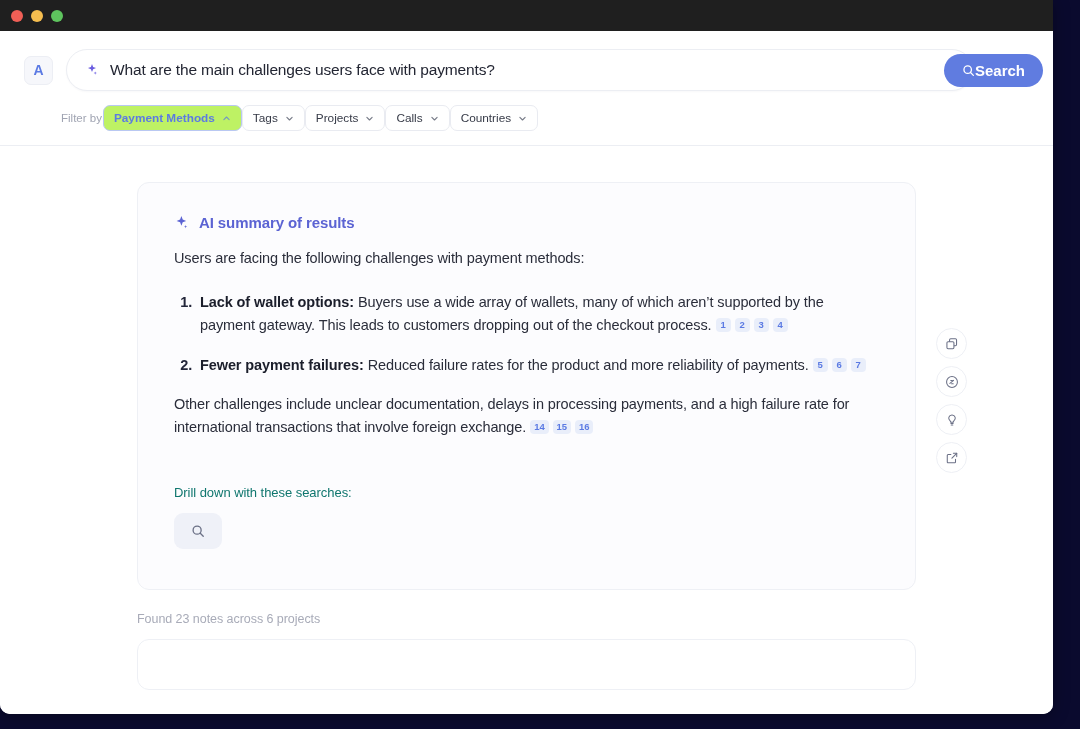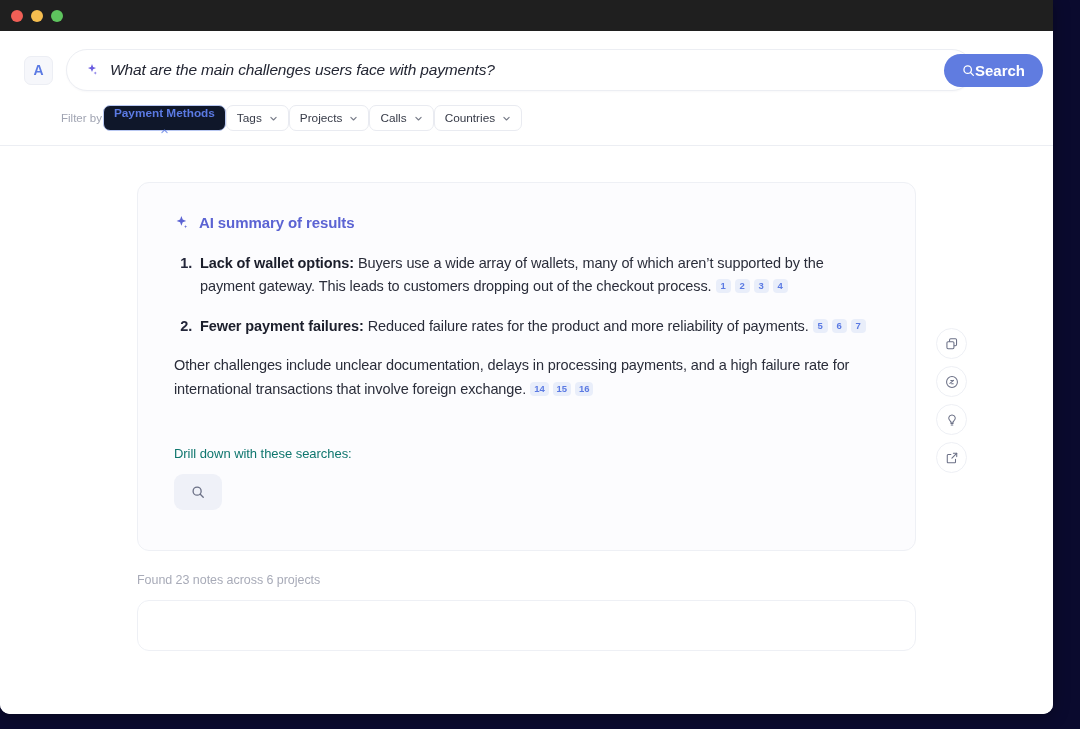--- a/index.html
+++ b/index.html
@@ -85,21 +85,20 @@
     color: #232633;
     letter-spacing: -.15px;
     white-space: nowrap;
     overflow: hidden;
     text-overflow: ellipsis;
     border: 0;
     outline: 0;
     background: transparent;
     width: 100%;
     font-family: inherit;
-    font-style: italic;
   }
 
   #search-button {
     margin-left: -42px;
     height: 33px;
     background: #607ce0;
     color: #fff;
     border: 0;
     border-radius: 17px;
     padding: 2px 18px;
@@ -135,24 +134,23 @@
     gap: 7px;
     padding: 0 10px;
     font-size: 11.8px;
     color: #363a47;
     font-family: inherit;
     cursor: pointer;
     white-space: nowrap;
   }
   .chip.active {
     border-color: #b9c8f2;
-    background: #0f172a;
+    background: #bef264;
     color: #5b7ae3;
     font-weight: 600;
-    flex-direction: column;
   }
   .chev { width: 9px; height: 9px; flex: 0 0 9px; opacity: .75; }
 
   
   #body-area {
     position: relative;
     height: calc(714px - 31px - 101px);
     background: #fff;
     overflow: hidden;
   }
@@ -383,20 +381,21 @@
         <div id="ai-card-title">
           <span style="display:flex;">
             <svg width="16" height="16" viewBox="0 0 16 16" fill="#5b63d3">
               <path d="M7.4 1.1l1.3 3.5 3.5 1.3-3.5 1.3-1.3 3.5-1.3-3.5L2.6 5.9l3.5-1.3z"></path>
               <path d="M11.6 9.9l.45 1.25 1.25.45-1.25.45-.45 1.25-.45-1.25-1.25-.45 1.25-.45z" opacity=".9"></path>
             </svg>
           </span>
           <span>AI summary of results</span>
         </div>
 
+        <p class="lead">Users are facing the following challenges with payment methods:</p>
 
         <ol class="findings">
           <li>
             <span class="term">Lack of wallet options:</span><span> Buyers use a wide array of wallets, many of which aren’t supported by the payment gateway. This leads to customers dropping out of the checkout process.</span><span class="cites"><span class="cite">1</span><span class="cite">2</span><span class="cite">3</span><span class="cite">4</span></span>
           </li>
           <li>
             <span class="term">Fewer payment failures:</span><span> Reduced failure rates for the product and more reliability of payments.</span><span class="cites"><span class="cite">5</span><span class="cite">6</span><span class="cite">7</span></span>
           </li>
         </ol>
 

